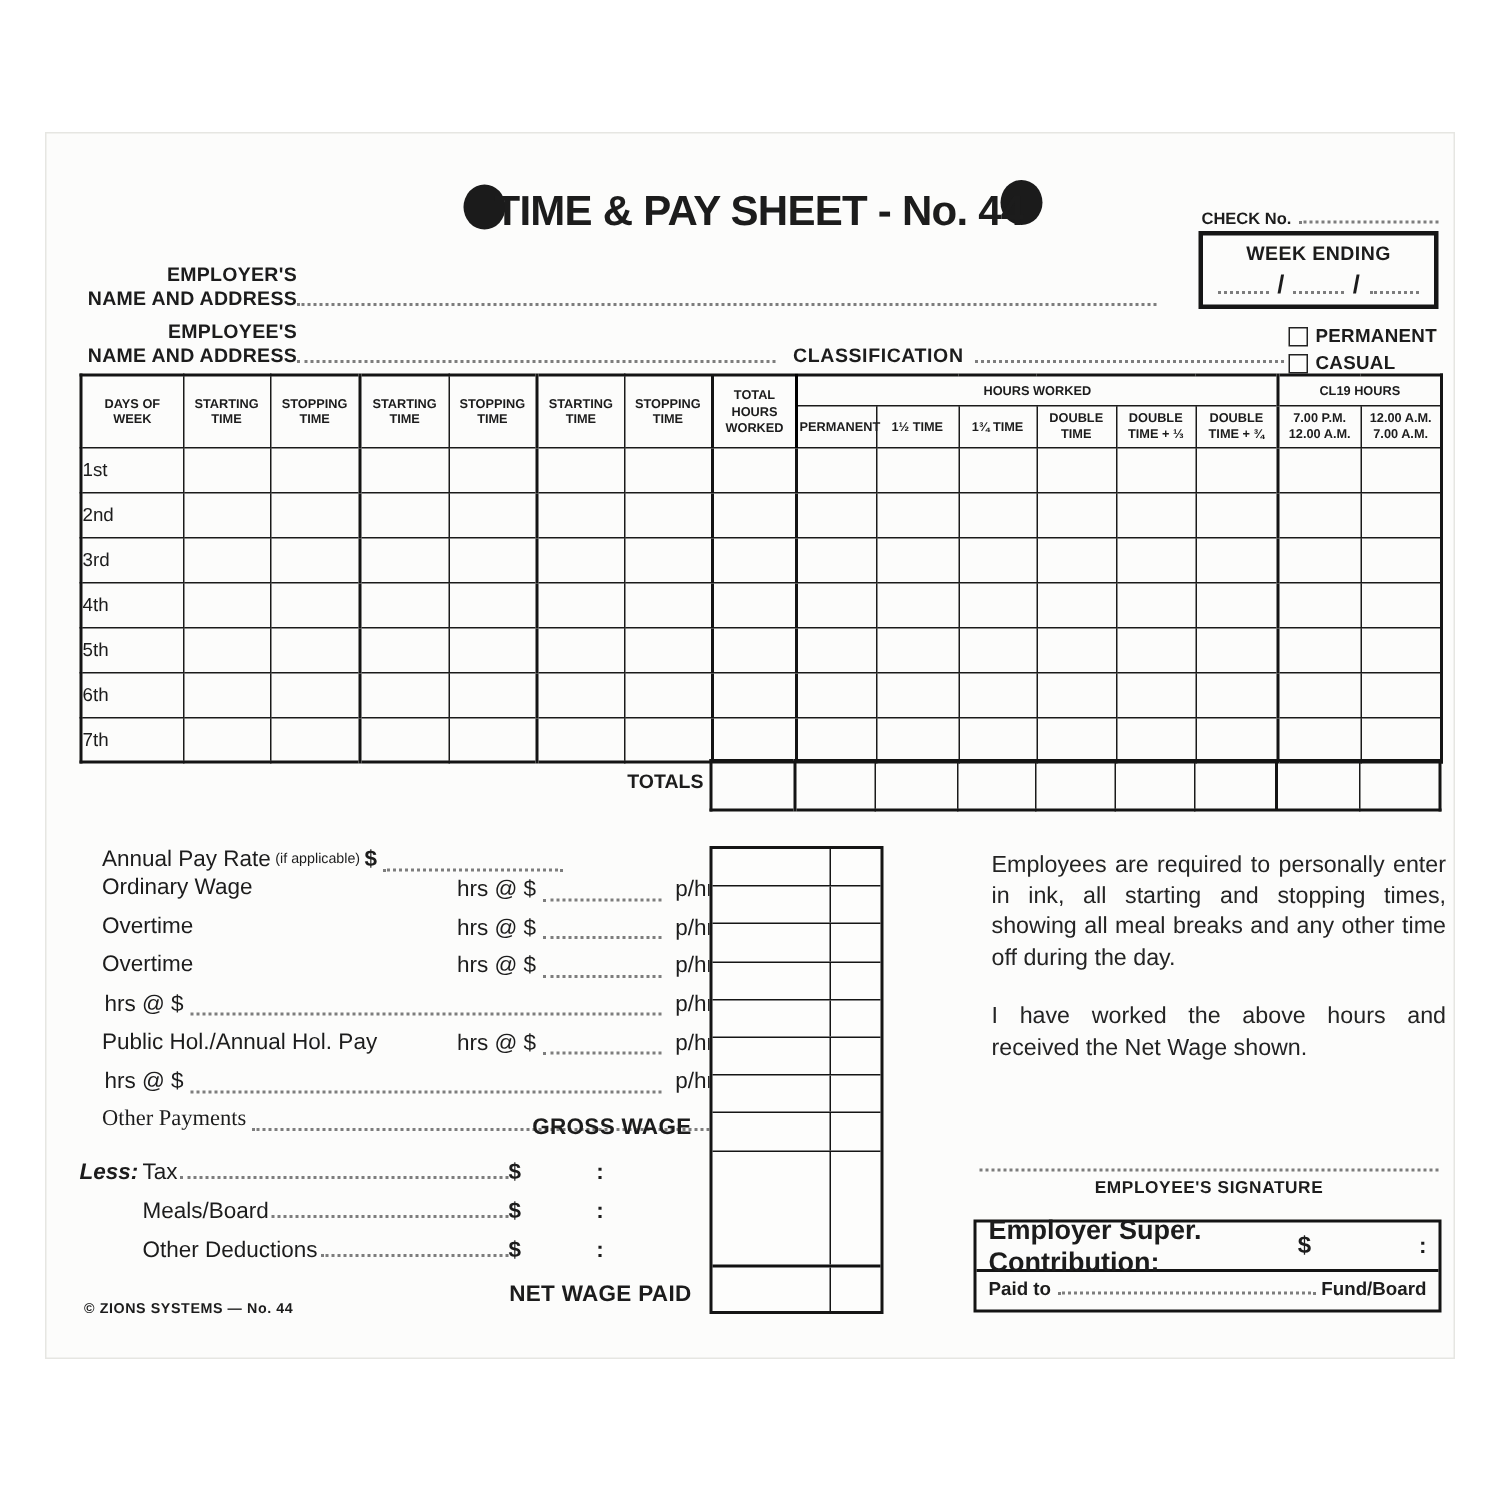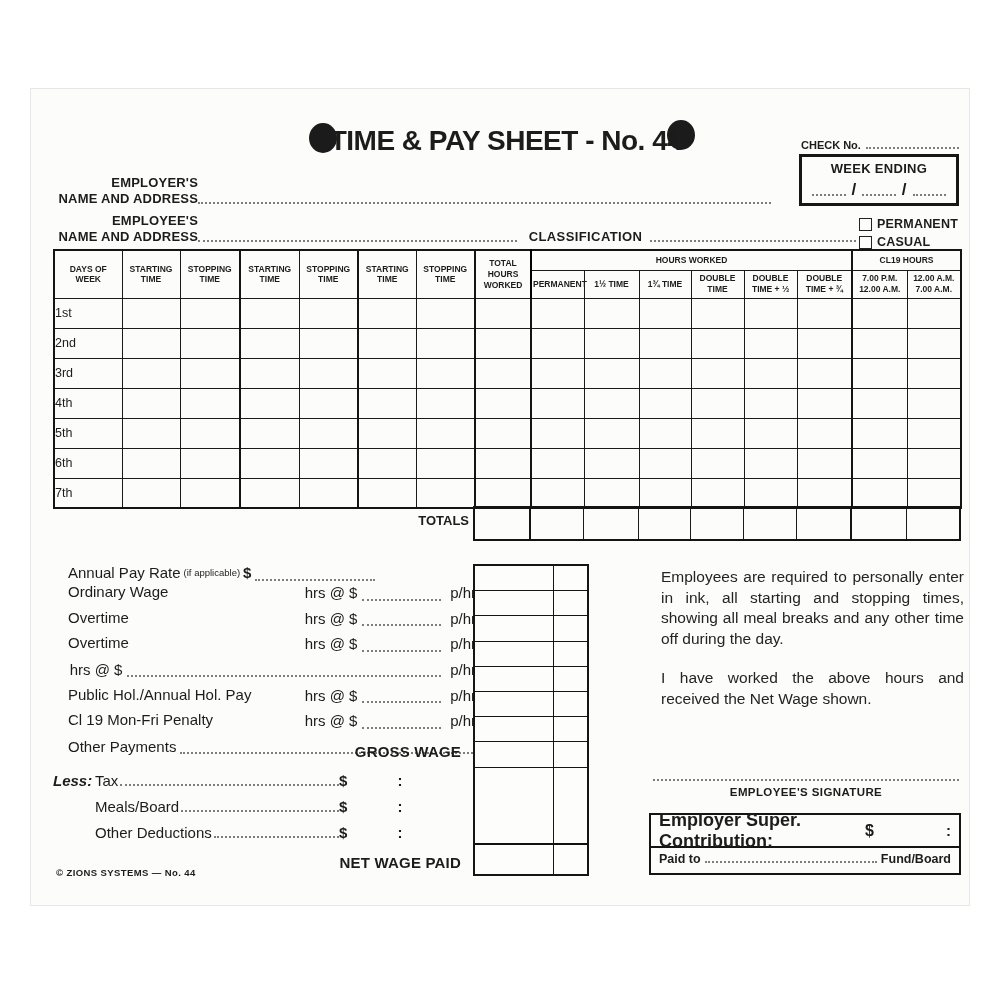--- a/index.html
+++ b/index.html
@@ -396,30 +396,26 @@
     <div class="pay-row" style="top:122.4px;">
       <span class="pr-group">
           <span class="plabel">Public Hol./Annual Hol. Pay</span>
           <span class="dots"></span>
         </span>
       <span class="hrsat">hrs @ $</span>
       <span class="dots2 dots"></span>
       <span class="phr">p/hr</span>
     </div>
     <div class="pay-row" style="top:148px;">
-      <span class="pr-group">
-          <span class="plabel">Cl 19 Mon-Fri Penalty</span>
-          <span class="dots"></span>
-        </span>
       <span class="hrsat">hrs @ $</span>
       <span class="dots2 dots"></span>
       <span class="phr">p/hr</span>
     </div>
 
-    <div class="pay-row" style="top:173.6px;">
+    <div class="pay-row" style="top:173.6px;font-family:Liberation Serif, serif;">
       <span class="plabel">Other Payments</span>
       <span class="dots" style="flex:1;margin-left:4px;height:0.9em;"></span>
     </div>
 
     <div class="rightlab" style="top:199.2px;">GROSS WAGE</div>
 
     <div class="ded-row" style="top:226px;">
       <span class="less">Less:</span>
       <span class="dgroup">
           <span class="plabel">Tax</span>

